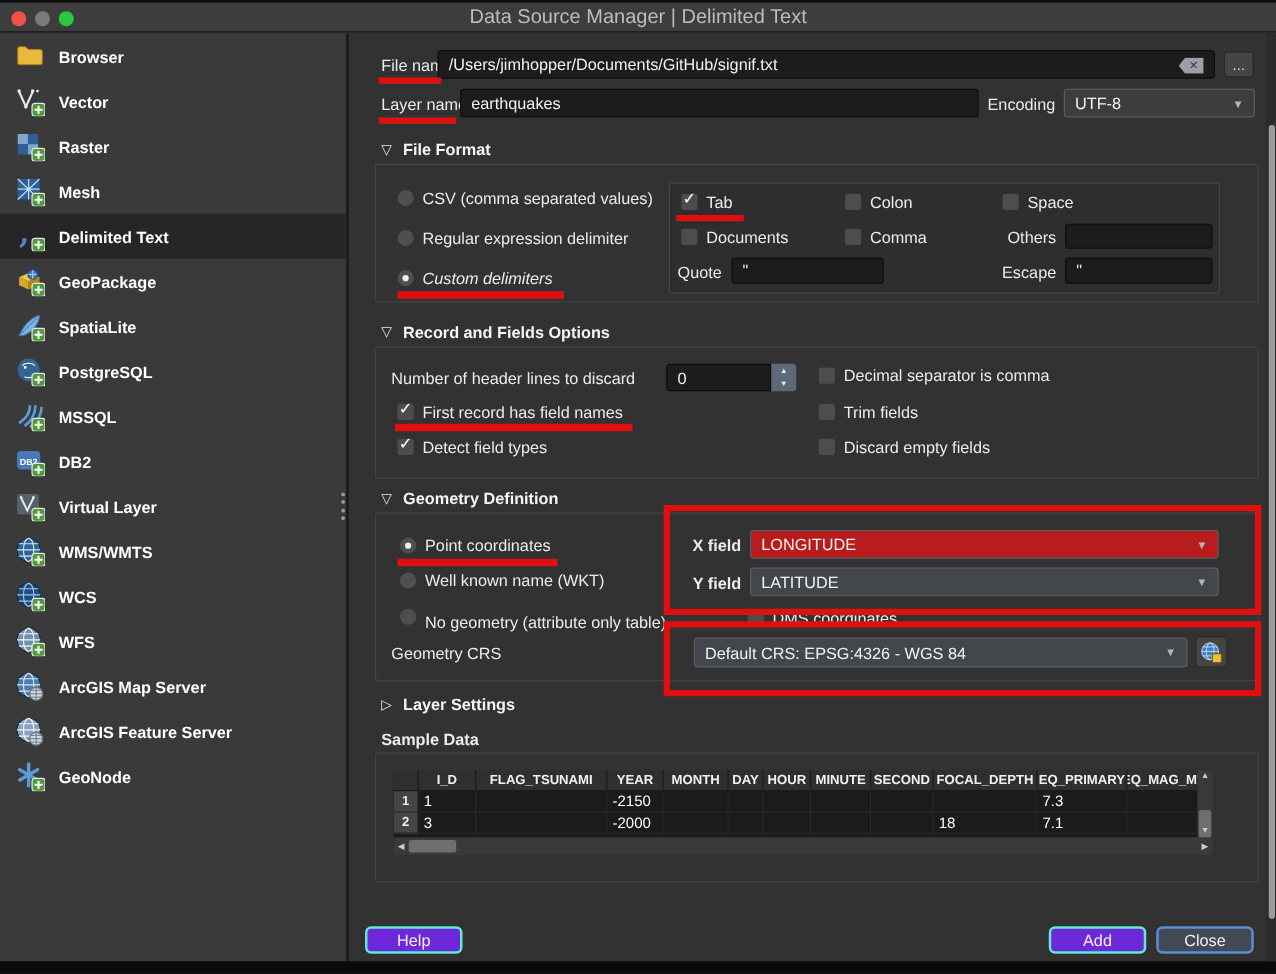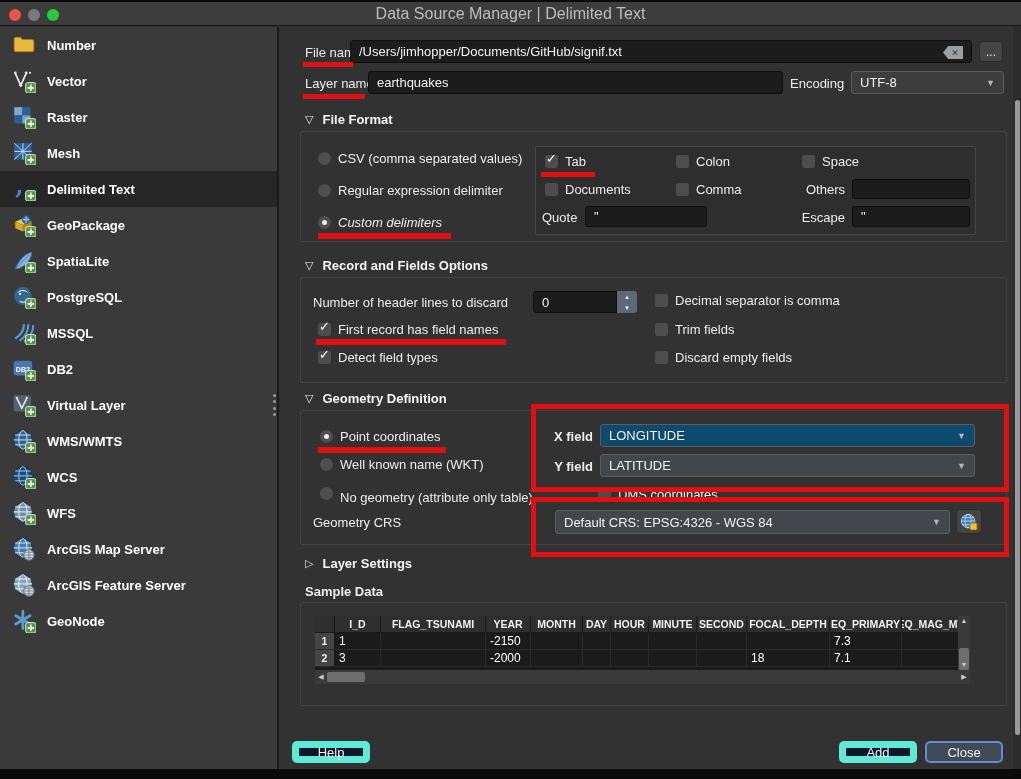--- a/index.html
+++ b/index.html
@@ -66,21 +66,21 @@
   .vsb{position:absolute; left:958px; top:616px; width:12px; height:54px; background:#3a3a3a; display:flex;
     flex-direction:column; justify-content:space-between; align-items:center;}
   .vsb .a{color:#ccc; font-size:7px; line-height:10px;}
   .vsb .thumb{width:10px; height:22px; background:#6e6e6e; border-radius:2px; display:flex; align-items:flex-end; justify-content:center;}
   .hsb{position:absolute; left:315px; top:670px; width:655px; height:14px; background:#3a3a3a; display:flex; align-items:center;}
   .hsb .a{color:#ccc; font-size:7px; width:12px; text-align:center;}
   .hsb .thumb{width:38px; height:10px; background:#6e6e6e; border-radius:2px;}
   .hsb .track{flex:1;}
 
   
-  .btn{position:absolute; top:741px; width:78px; height:22px; background:#0f172a; border:7px solid #5eead4;
+  .btn{position:absolute; top:741px; width:78px; height:22px; background:#6d28d9; border:2px solid #5eead4;
     border-radius:5px; color:#f2f2f2; font-size:13px; display:flex; align-items:center; justify-content:center;}
   .btn-close{background:#424a56; border:2px solid var(--accent);}
   .btn-add::first-letter{text-decoration:underline;}
   .bottom-strip{position:absolute; left:0; top:769px; width:1021px; height:10px; background:#0a0a0a;}
 
   
   .win-sb{position:absolute; left:1013px; top:27px; width:8px; height:742px; background:#2c2c2c;}
   .win-sb .thumb{position:absolute; left:1.5px; top:73px; width:5px; height:635px; background:#9b9b9b; border-radius:3px;}
 
   
@@ -101,21 +101,21 @@
     <div class="win-title">Data Source Manager | Delimited Text</div>
   </div>
 
   <div class="sidebar">
       <div class="sb-item">
         <span class="sb-icon">
           <svg viewBox="0 0 22 22">
             <path d="M2 5.5c0-.8.6-1.5 1.4-1.5h4.2l2 2h8.9c.8 0 1.5.7 1.5 1.5v8.2c0 .8-.7 1.5-1.5 1.5H3.4c-.8 0-1.4-.7-1.4-1.5z" fill="#e9b83d" stroke="#a87e14" stroke-width="0.7"></path>
           </svg>
         </span>
-        <span class="sb-label">Number</span>
+        <span class="sb-label">Browser</span>
       </div>
       <div class="sb-item">
         <span class="sb-icon">
           <svg viewBox="0 0 22 22">
             <path d="M3 4l5 11L13 4" fill="none" stroke="#e8e8e8" stroke-width="1.6"></path>
             <circle cx="3" cy="3.5" r="1.3" fill="#e8e8e8"></circle>
             <circle cx="13" cy="3.5" r="1.3" fill="#e8e8e8"></circle>
             <circle cx="8" cy="15" r="1.3" fill="#e8e8e8"></circle>
             <circle cx="16.5" cy="3.5" r="1" fill="#e8e8e8"></circle>
             <g transform="translate(12.5,12.5)">
@@ -431,21 +431,21 @@
   </div>
   <div class="groupbox" style="left:300px; top:410px; width:707px; height:135px;"></div>
   <span class="radio on" style="left:320px; top:430px;"></span>
   <div class="lbl" style="left:340px; top:429px;">Point coordinates</div>
   <span class="radio" style="left:320px; top:458px;"></span>
   <div class="lbl" style="left:340px; top:457px;">Well known name (WKT)</div>
   <span class="radio" style="left:320px; top:487px;"></span>
   <div class="lbl" style="left:340px; top:490px;">No geometry (attribute only table)</div>
 
   <div class="lbl" style="left:553px; top:429px; width:40px; text-align:right; font-weight:bold;">X field</div>
-  <div class="dd" style="left:600px; top:424px; width:375px; height:23px; background:#0c4a6e;">
+  <div class="dd" style="left:600px; top:424px; width:375px; height:23px; background:#b91c1c;">
     <span>LONGITUDE</span>
       <span class="arr">▼</span>
   </div>
   <div class="lbl" style="left:553px; top:459px; width:40px; text-align:right; font-weight:bold;">Y field</div>
   <div class="dd" style="left:600px; top:454px; width:375px; height:23px; background:#43474b;">
     <span>LATITUDE</span>
       <span class="arr">▼</span>
   </div>
   <span class="checkbox" style="left:598px; top:488px;"></span>
   <div class="lbl" style="left:618px; top:487px;">DMS coordinates</div>

